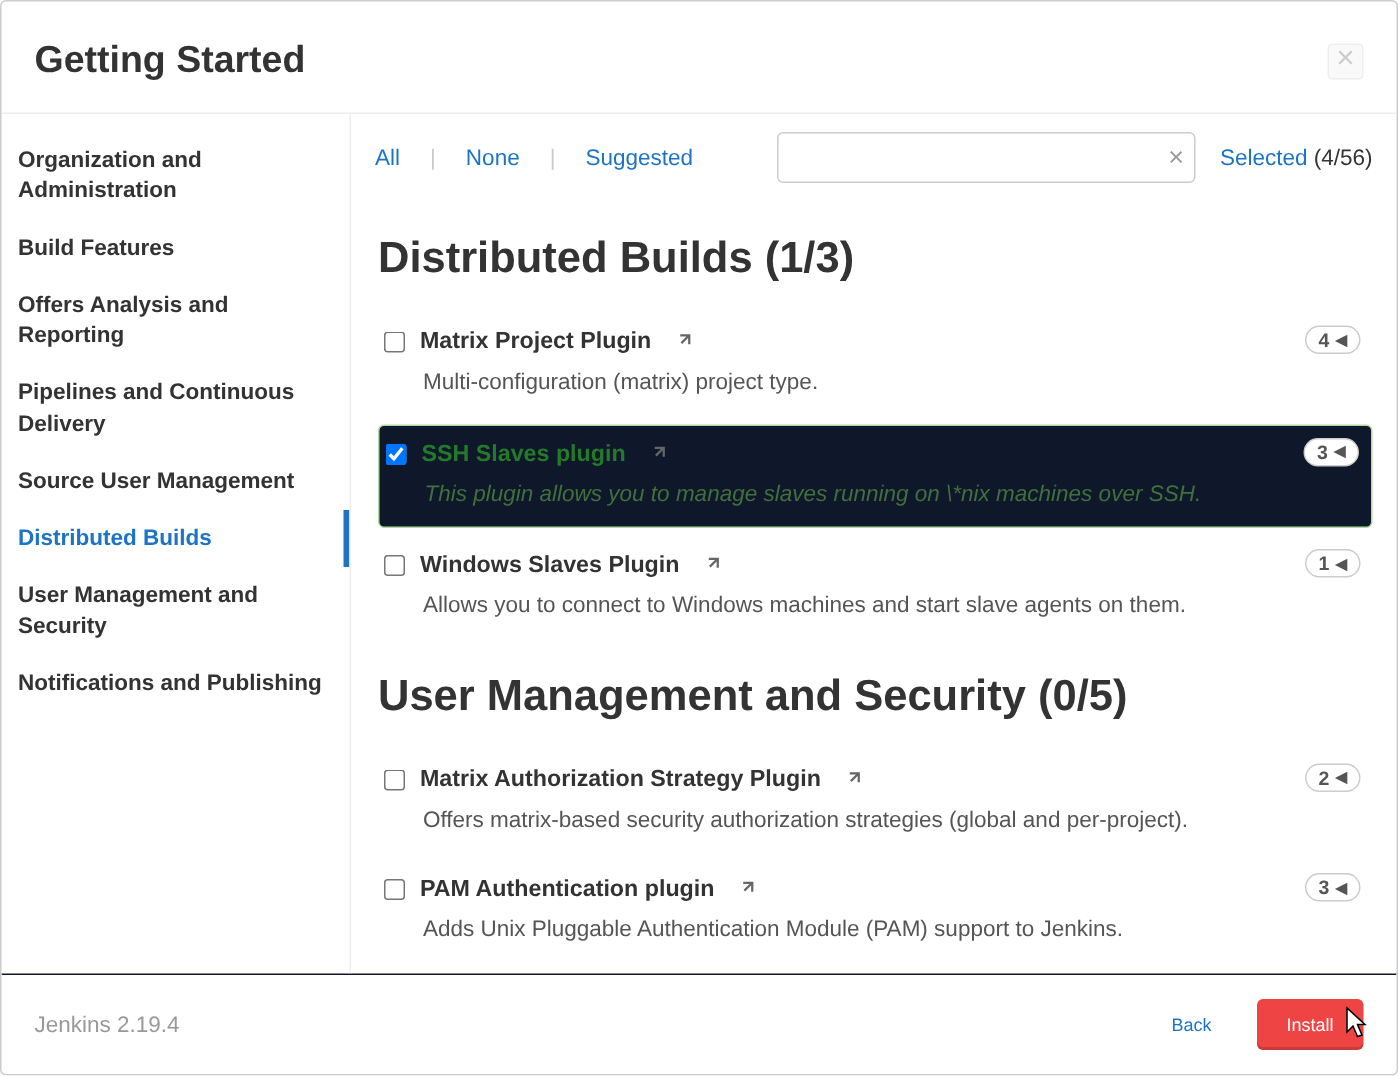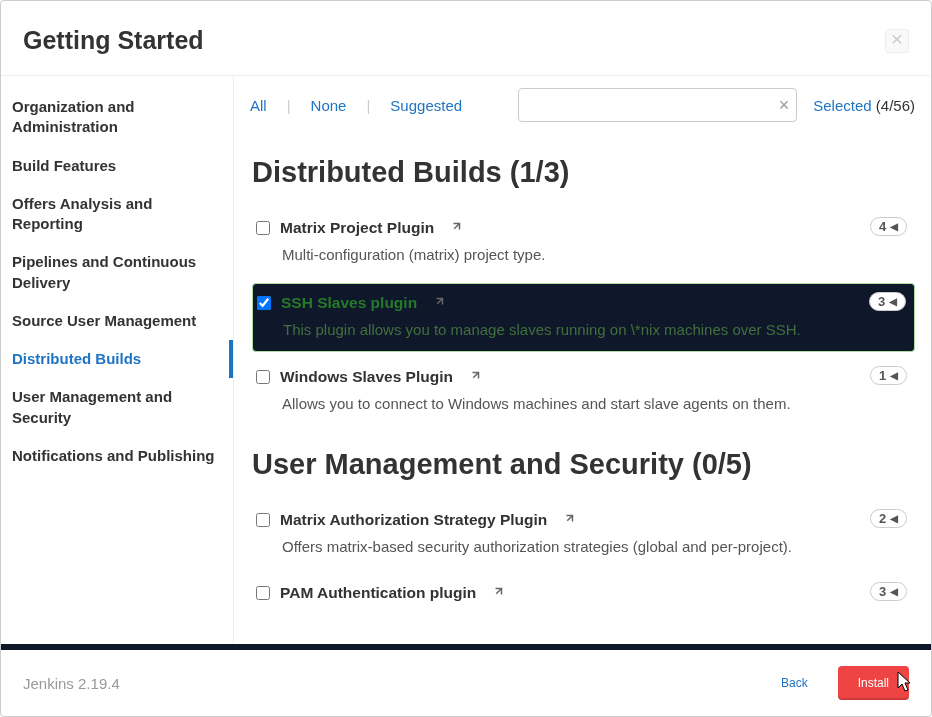--- a/index.html
+++ b/index.html
@@ -28,29 +28,29 @@
 .content { flex:1; overflow-y:scroll; padding: 0 16px 0 18px; }
 .content h2 { font-size:29px; font-weight:700; margin: 22px 0 20px; color:#333;}
 .plugin { padding:10px 8px 12px 4px; border-radius:4px; margin-bottom:6px; position:relative; }
 .plugin.selected { background:#0f172a; border:1px solid #aedba0; }
 .plugin-row { display:flex; align-items:center; gap:10px; }
 .plugin-check { width:14px; height:14px; }
 .plugin-title { font-size:15.5px; font-weight:700; color:#333; }
 .plugin.selected .plugin-title { color:#257a2a; }
 .ext-icon { margin-left:5px; display:inline-flex;}
 .plugin-desc { margin-left:26px; margin-top:8px; font-size:15px; color:#555; line-height:1.3;}
-.plugin.selected .plugin-desc { color:#40703b; }
+.plugin.selected .plugin-desc { color:#40703b;font-style:italic; }
 .deps-badge {
   position:absolute; right:8px; top:8px;
   display:inline-flex; align-items:center; gap:4px;
   background:#fff; border:1px solid #ccc; border-radius:11px;
   padding:1px 8px; font-size:13px; font-weight:700; color:#555; cursor:pointer;
 }
 .deps-badge .arrow { font-size:10px; }
-.footer { border-top:6px solid #0f172a; display:flex; align-items:center; padding:16px 22px; }
+.footer { border-top:1px solid #0f172a; display:flex; align-items:center; padding:16px 22px; }
 .footer-version { color:#999; font-size:15px; }
 .footer-spacer {flex:1;}
 .btn { border:none; font-size:12px; padding:10px 20px; border-radius:4px; cursor:pointer; font-weight:500;}
 .btn-back { background:none; color:#1e74c4; margin-right:10px;}
 .btn-install { background:#ef4444; color:#fff; box-shadow:inset 0 -2px 0 rgba(0,0,0,.15);}
 .content::-webkit-scrollbar { width:17px;}
 .content::-webkit-scrollbar-thumb { background:#c1c1c1; }
 .content::-webkit-scrollbar-button { background:#f0f0f0; height:17px;}
 .cursor { position:absolute; right:18px; bottom:22px; pointer-events:none;}
 svg.ext { width:12px; height:12px; }
@@ -151,20 +151,21 @@
           <div class="plugin">
             <div class="plugin-row">
               <input type="checkbox" class="plugin-check" style="">
               <span class="plugin-title">PAM Authentication plugin</span>
               <span class="ext-icon">
                 <svg class="ext" viewBox="0 0 16 16">
                   <path d="M6 2h8v8M14 2L7 9" stroke="#666" stroke-width="2" fill="none"></path>
                 </svg>
               </span>
             </div>
+            <div class="plugin-desc">Adds Unix Pluggable Authentication Module (PAM) support to Jenkins.</div>
             <div class="deps-badge">3 <span class="arrow">◀</span></div>
           </div>
         </div>
     </div>
   </div>
 
   <div class="footer">
     <span class="footer-version">Jenkins 2.19.4</span>
     <div class="footer-spacer"></div>
     <button class="btn btn-back">Back</button>

